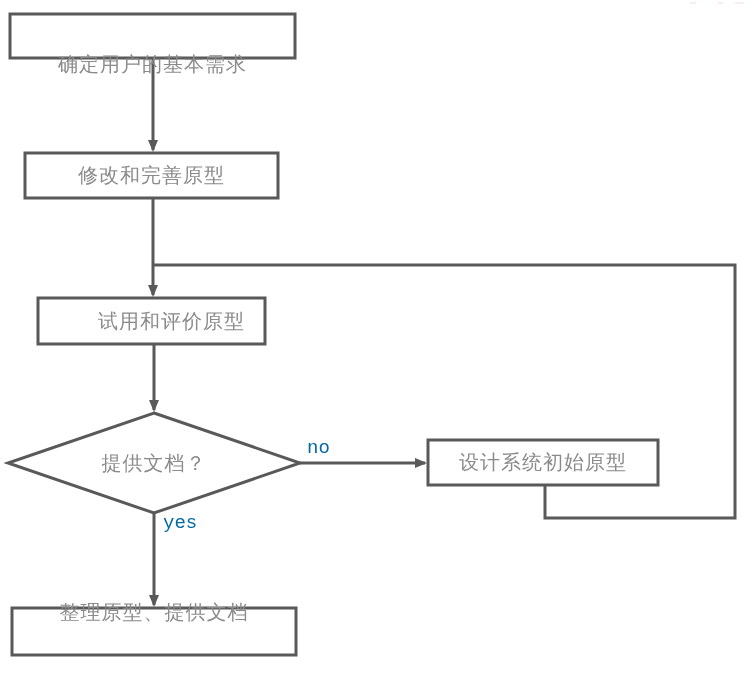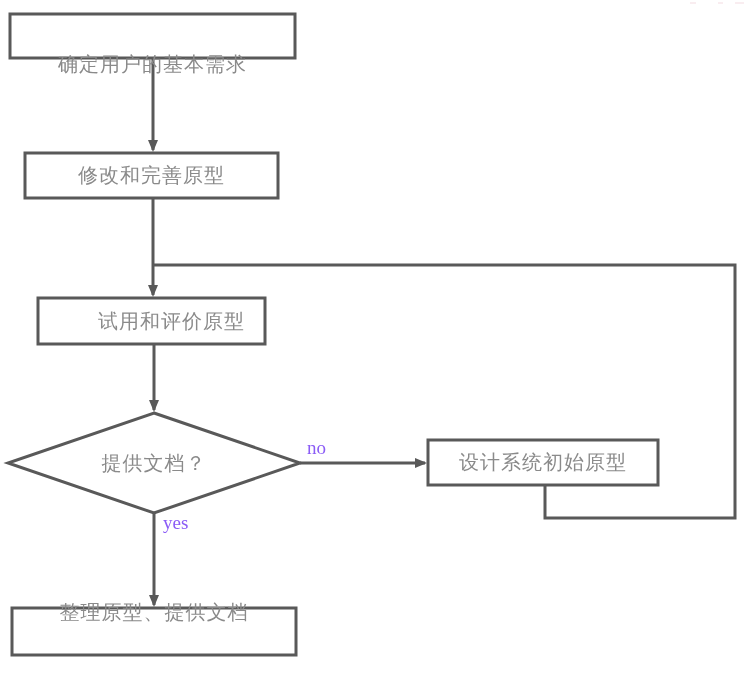--- a/index.html
+++ b/index.html
@@ -32,24 +32,24 @@
     justify-content: center;
     color: #8a8a8a;
     font-size: 20px;
     letter-spacing: 1px;
     white-space: nowrap;
     pointer-events: none;
     font-family: "DejaVu Sans", "Liberation Sans", sans-serif;
   }
   .edge-label {
     position: absolute;
-    color: #8b5cf6;
+    color: #0369a1;
     font-size: 19px;
     white-space: nowrap;
-    font-family: Liberation Serif, serif;
+    font-family: Liberation Mono, monospace;
   }
   .top-artifact {
     position: absolute;
     opacity: 0.25;
     background: #e8b9c2;
     height: 2px;
   }
 </style>
 </head>
 <body>

